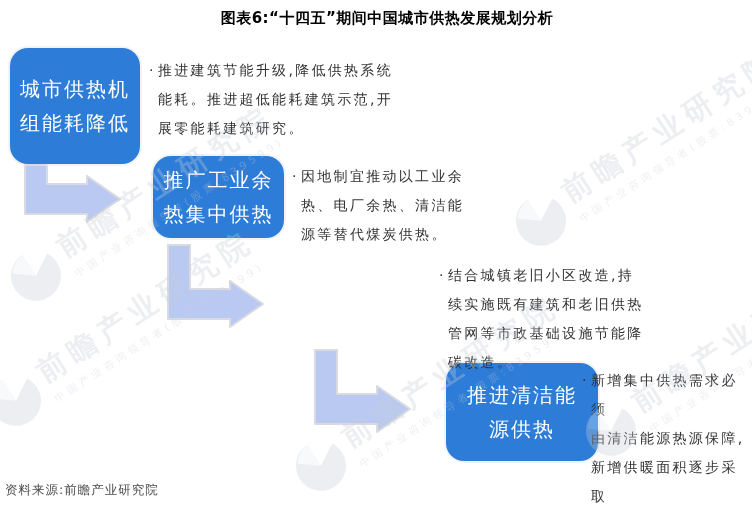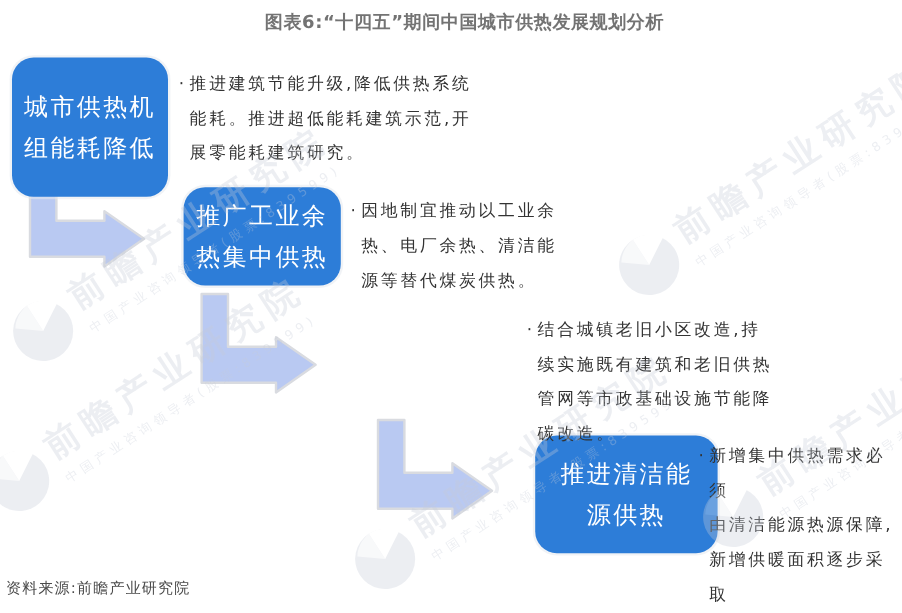--- a/index.html
+++ b/index.html
@@ -13,21 +13,21 @@
   *{margin:0;padding:0;box-sizing:border-box;}
   html,body{background:#ffffff;}
   body{
     font-family:"DejaVu Sans","Liberation Sans",sans-serif;
     width:752px;height:511px;position:relative;overflow:hidden;
   }
   .canvas{position:absolute;inset:0;width:752px;height:511px;background:#fff;}
 
   .chart-title{
     position:absolute;top:9px;left:0;width:752px;text-align:center;
-    font-size:15px;font-weight:bold;color:#737373;letter-spacing:.5px;padding-left:22px;
+    font-size:15px;font-weight:bold;color:#000000;letter-spacing:.5px;padding-left:22px;
   }
 
   .arrow-layer{position:absolute;left:0;top:0;width:752px;height:511px;z-index:1;}
 
   .step-box{
     position:absolute;z-index:2;background:var(--box-blue);
     border-radius:18px;display:flex;align-items:center;justify-content:center;
     color:#ffffff;font-size:20px;line-height:34px;letter-spacing:2px;
     text-align:center;white-space:pre-line;
     box-shadow:0 0 0 2px rgba(230,233,238,.55);

